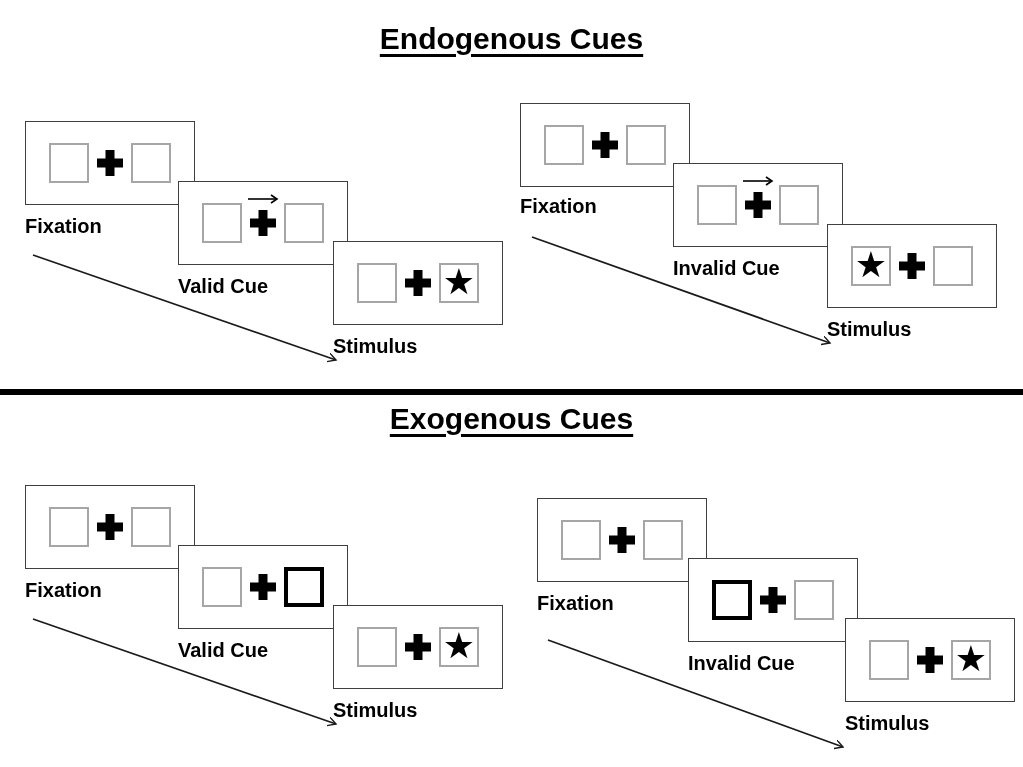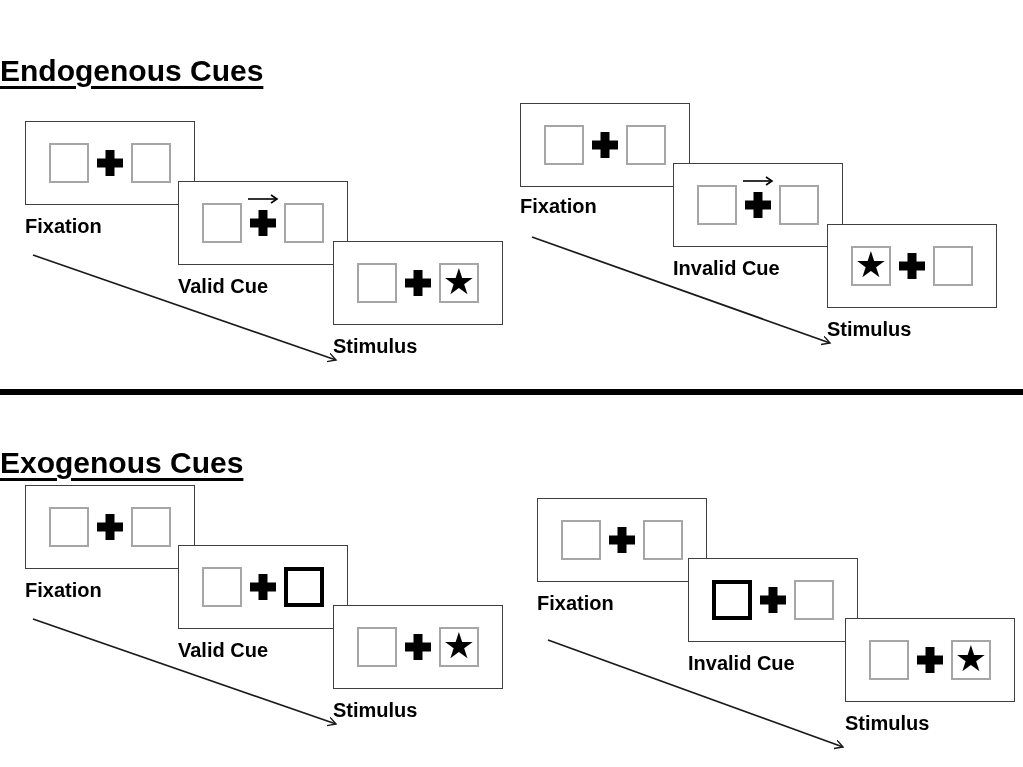--- a/index.html
+++ b/index.html
@@ -1,24 +1,24 @@
 <!DOCTYPE html>
 <html><head>
 <meta charset="utf-8">
 <style>
   * { margin:0; padding:0; box-sizing:border-box; }
   html,body { width:1023px; height:767px; background:#ffffff; overflow:hidden;
               font-family:"Liberation Sans", sans-serif; color:#000; }
   .stage { position:relative; width:1023px; height:767px; background:#fff; }
 
-  .section-title { position:absolute; left:0; width:100%; 
+  .section-title { position:absolute; left:0; width:100%; text-align:center;
                    font-size:30px; font-weight:bold; letter-spacing:0px;
-                   text-decoration:underline; text-decoration-thickness:3px; text-underline-offset:5px;margin-top:32px; }
+                   text-decoration:underline; text-decoration-thickness:3px; text-underline-offset:5px; }
   .t-endo { top:22px; }
-  .t-exo  { top:414px; }
+  .t-exo  { top:402px; }
 
   .divider { position:absolute; left:0; top:389px; width:1023px; height:6px; background:#000; }
 
   .panel { position:absolute; width:170px; height:84px; background:#fff;
            border:1px solid #3f3f3f; display:flex; align-items:center;
            justify-content:space-between; padding:0 23px; }
   .z1{z-index:1} .z2{z-index:2} .z3{z-index:3}
 
   .box { width:40px; height:40px; background:#fff; border:2px solid #a6a6a6;
          display:flex; align-items:center; justify-content:center; flex:0 0 auto; }

